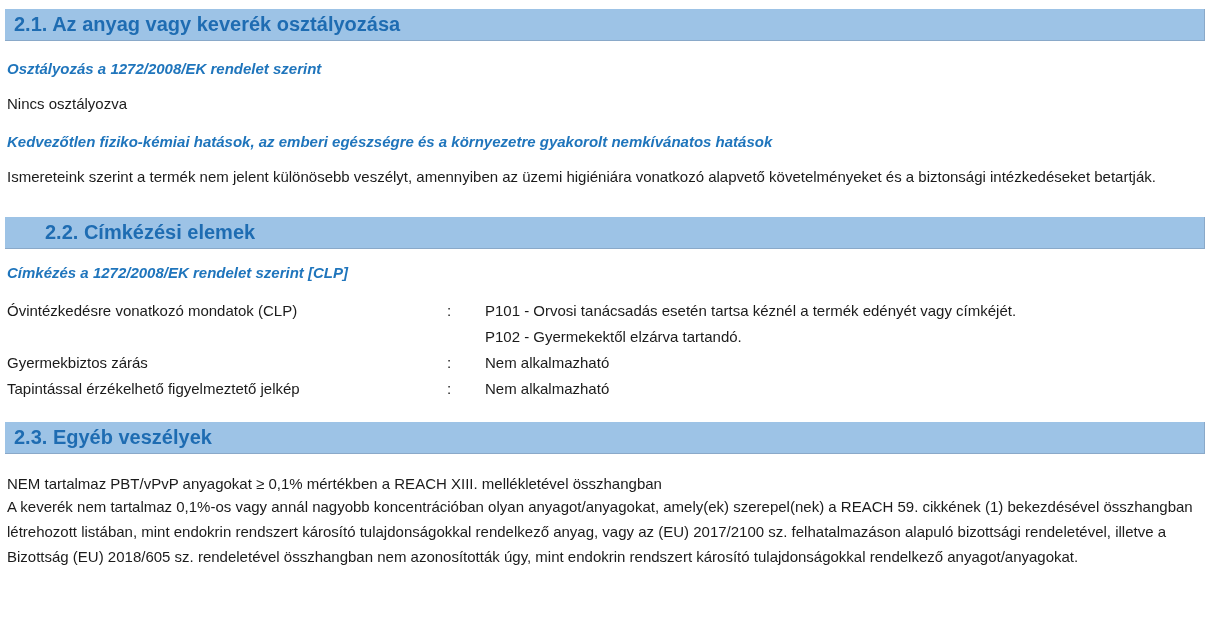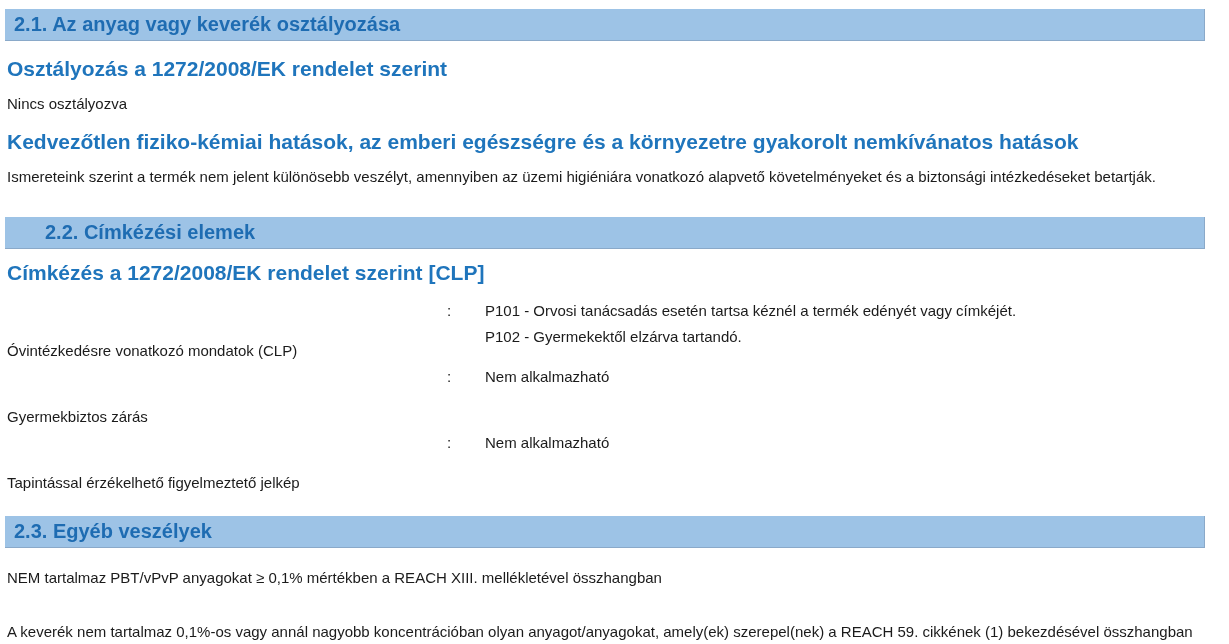--- a/index.html
+++ b/index.html
@@ -24,50 +24,51 @@
   }
   .band-title {
     color: var(--section-band-text, #1e6cb2);
     font-size: 20px;
     font-weight: bold;
     line-height: 23px;
     display: inline-block;
   }
   .sub {
     color: var(--subheading-text, #1f75bc);
-    font-size: 21px;
+    font-size: 15px;
     font-weight: bold;
     line-height: 16px;
     margin: 0 0 0 2px;
     max-width: 1205px;
+    font-style: italic;
   }
   .body {
     font-size: 15px;
     line-height: 21px;
     margin: 0 0 0 2px;
     max-width: 1205px;
   }
   .para4 { line-height: 25px; }
   .kv {
     font-size: 15px;
     line-height: 26px;
     margin-left: 2px;
     max-width: 1210px;
   }
   .kv-row { display: flex; }
-  .kv-label { flex: 0 0 440px; width: 440px; margin-top: 40px; }
+  .kv-label { flex: 0 0 440px; width: 440px; }
   .kv-sep { flex: 0 0 14px; width: 14px; }
   .kv-val { flex: 1; margin-left: 24px; }
   .mt10 { margin-top: 20px; }
   .mt16 { margin-top: 16px; }
   .mt17 { margin-top: 17px; }
   .mt20 { margin-top: 20px; }
   .mt21 { margin-top: 19px; }
   .mt30 { margin-top: 30px; padding-left: 40px; }
-  .mt31 { margin-top: 31px; }
+  .mt31 { }
 </style>
 </head>
 <body>
 
 <div class="page">
 
   <div class="band">
     <span class="band-title">2.1. Az anyag vagy keverék osztályozása</span>
   </div>
 

